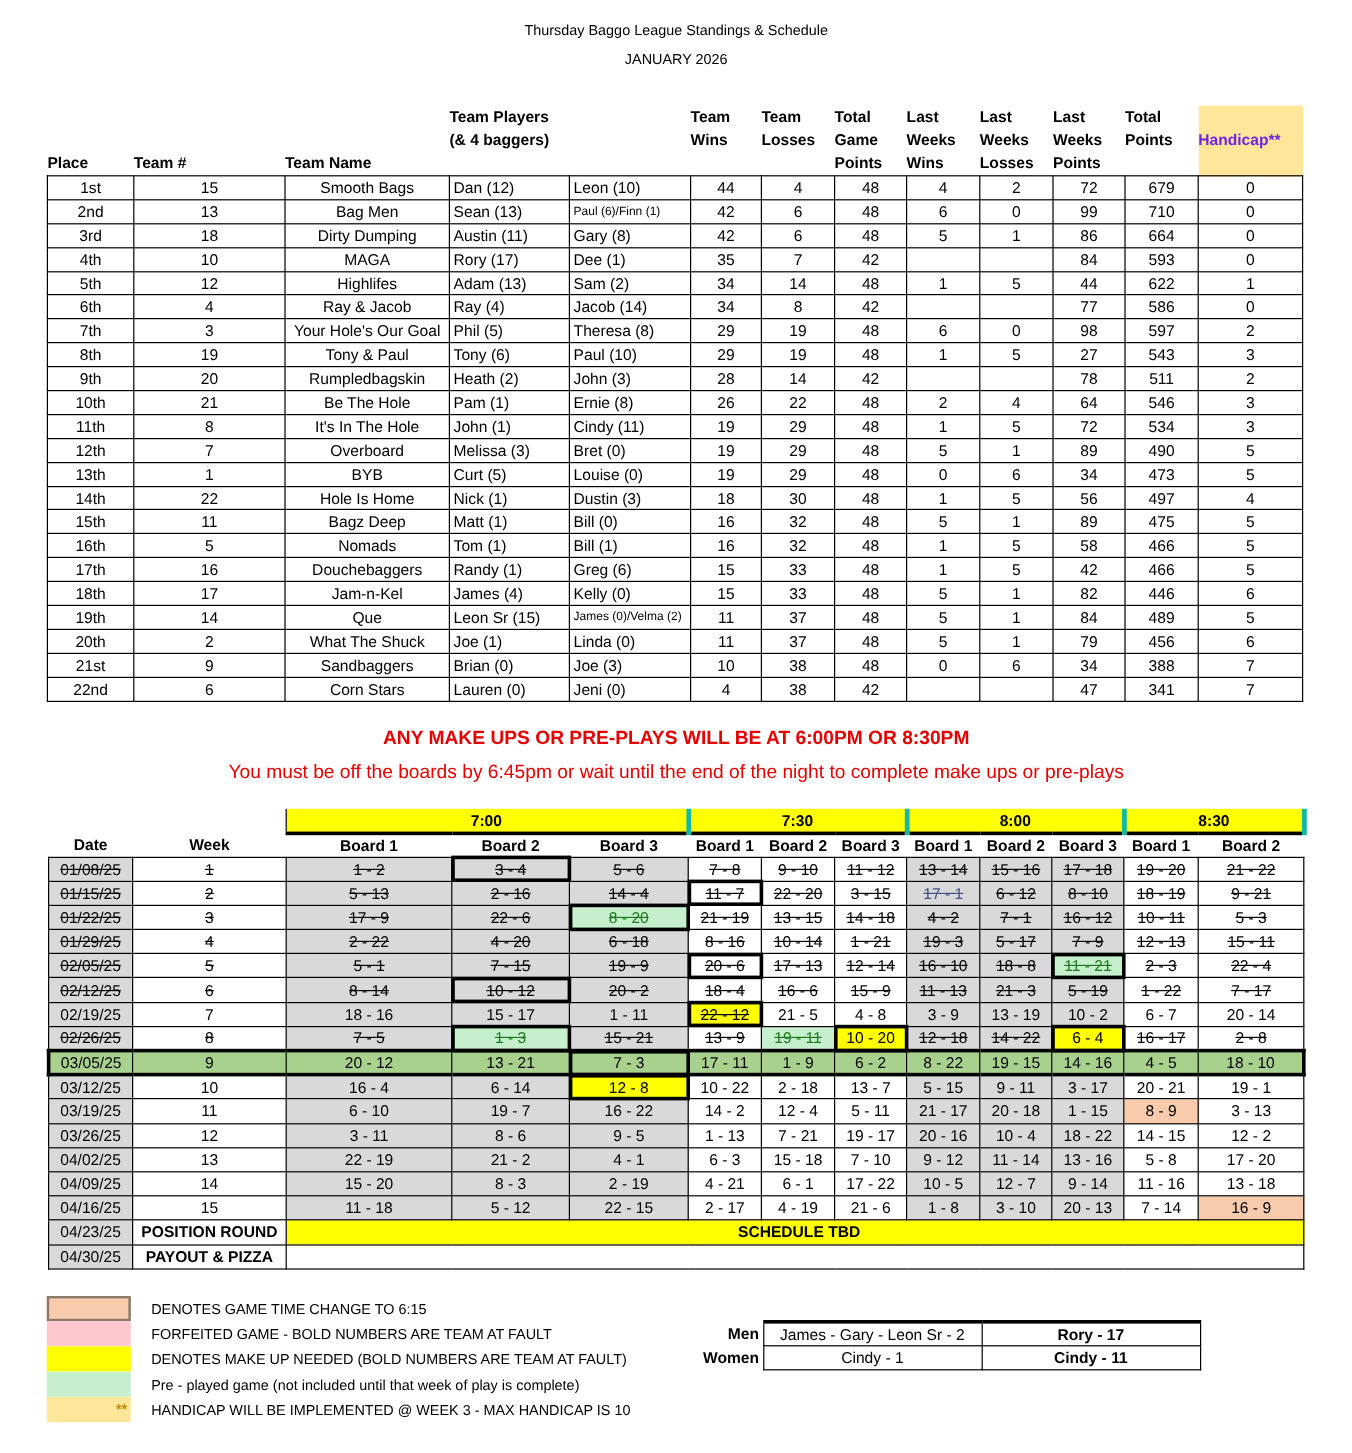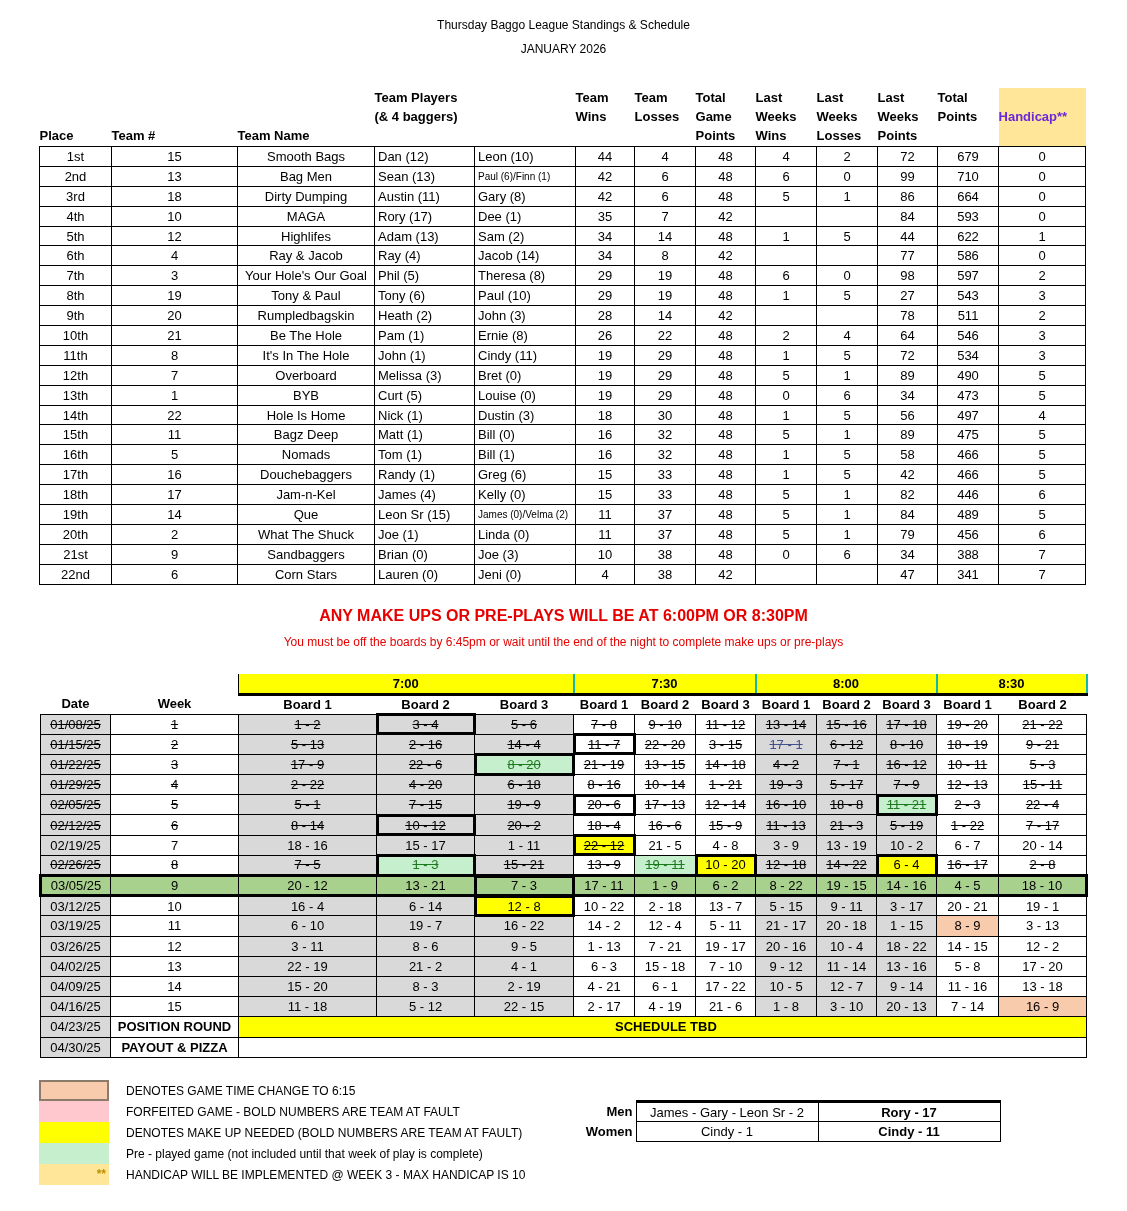--- a/index.html
+++ b/index.html
@@ -12,26 +12,26 @@
   
   table { border-collapse: collapse; }
   .stand { position: absolute; left: 39px; top: 88px; width: 1046px; table-layout: fixed; font-size: 13px; }
   .stand th { font-weight: bold; font-size: 13px; line-height: 19px; vertical-align: bottom; padding: 0 0 1px 0; text-align: left; }
   .stand th.hcap { background: #ffe699; color: #6d28d9; vertical-align: middle; }
   .stand td { border: 1px solid #000; height: 19.9px; padding: 0 3px; text-align: center; white-space: nowrap; overflow: hidden; }
   .stand td.pl { text-align: left; }
   .stand td.small { font-size: 10px; }
 
   .warn1 { position: absolute; top: 607px; left: 0; width: 1127px; text-align: center; color: #e60000; font-weight: bold; font-size: 16px; }
-  .warn2 { position: absolute; top: 635px; left: 0; width: 1127px; text-align: center; color: #e60000; font-size: 12px; }
+  .warn2 { position: absolute; top: 635px; left: 0; width: 1127px; text-align: center; color: #e60000; font-size: 16px; }
 
   
   .sched { position: absolute; left: 39px; top: 674px; width: 1046px; table-layout: fixed; font-size: 13px; }
   .sched th { font-weight: bold; font-size: 13px; text-align: center; padding: 0; height: 20px; }
-  .sched th.slot { background: #ffff00; border-left: 1px solid #000; border-right: 2px solid #14b8a6; border-bottom: 3px solid #000; }
+  .sched th.slot { background: #ffff00; border-left: 1px solid #000; border-right: 4px solid #14b8a6; border-bottom: 3px solid #000; }
   .sched td { border: 1px solid #000; height: 20.2px; padding: 0; text-align: center; white-space: nowrap; }
   .g { background: #d9d9d9; }
   .pre { background: #c6efce; color: #1e7a1e; }
   .mk { background: #ffff00; }
   .tc { background: #f8cbad; }
   .cur td { background: #a9d18e; border-top: 3px solid #000; border-bottom: 3px solid #000; }
   .cur td:first-child { border-left: 3px solid #000; }
   .cur td:last-child { border-right: 3px solid #000; }
   .s { text-decoration: line-through; }
   .blue { color: #44508a; }

